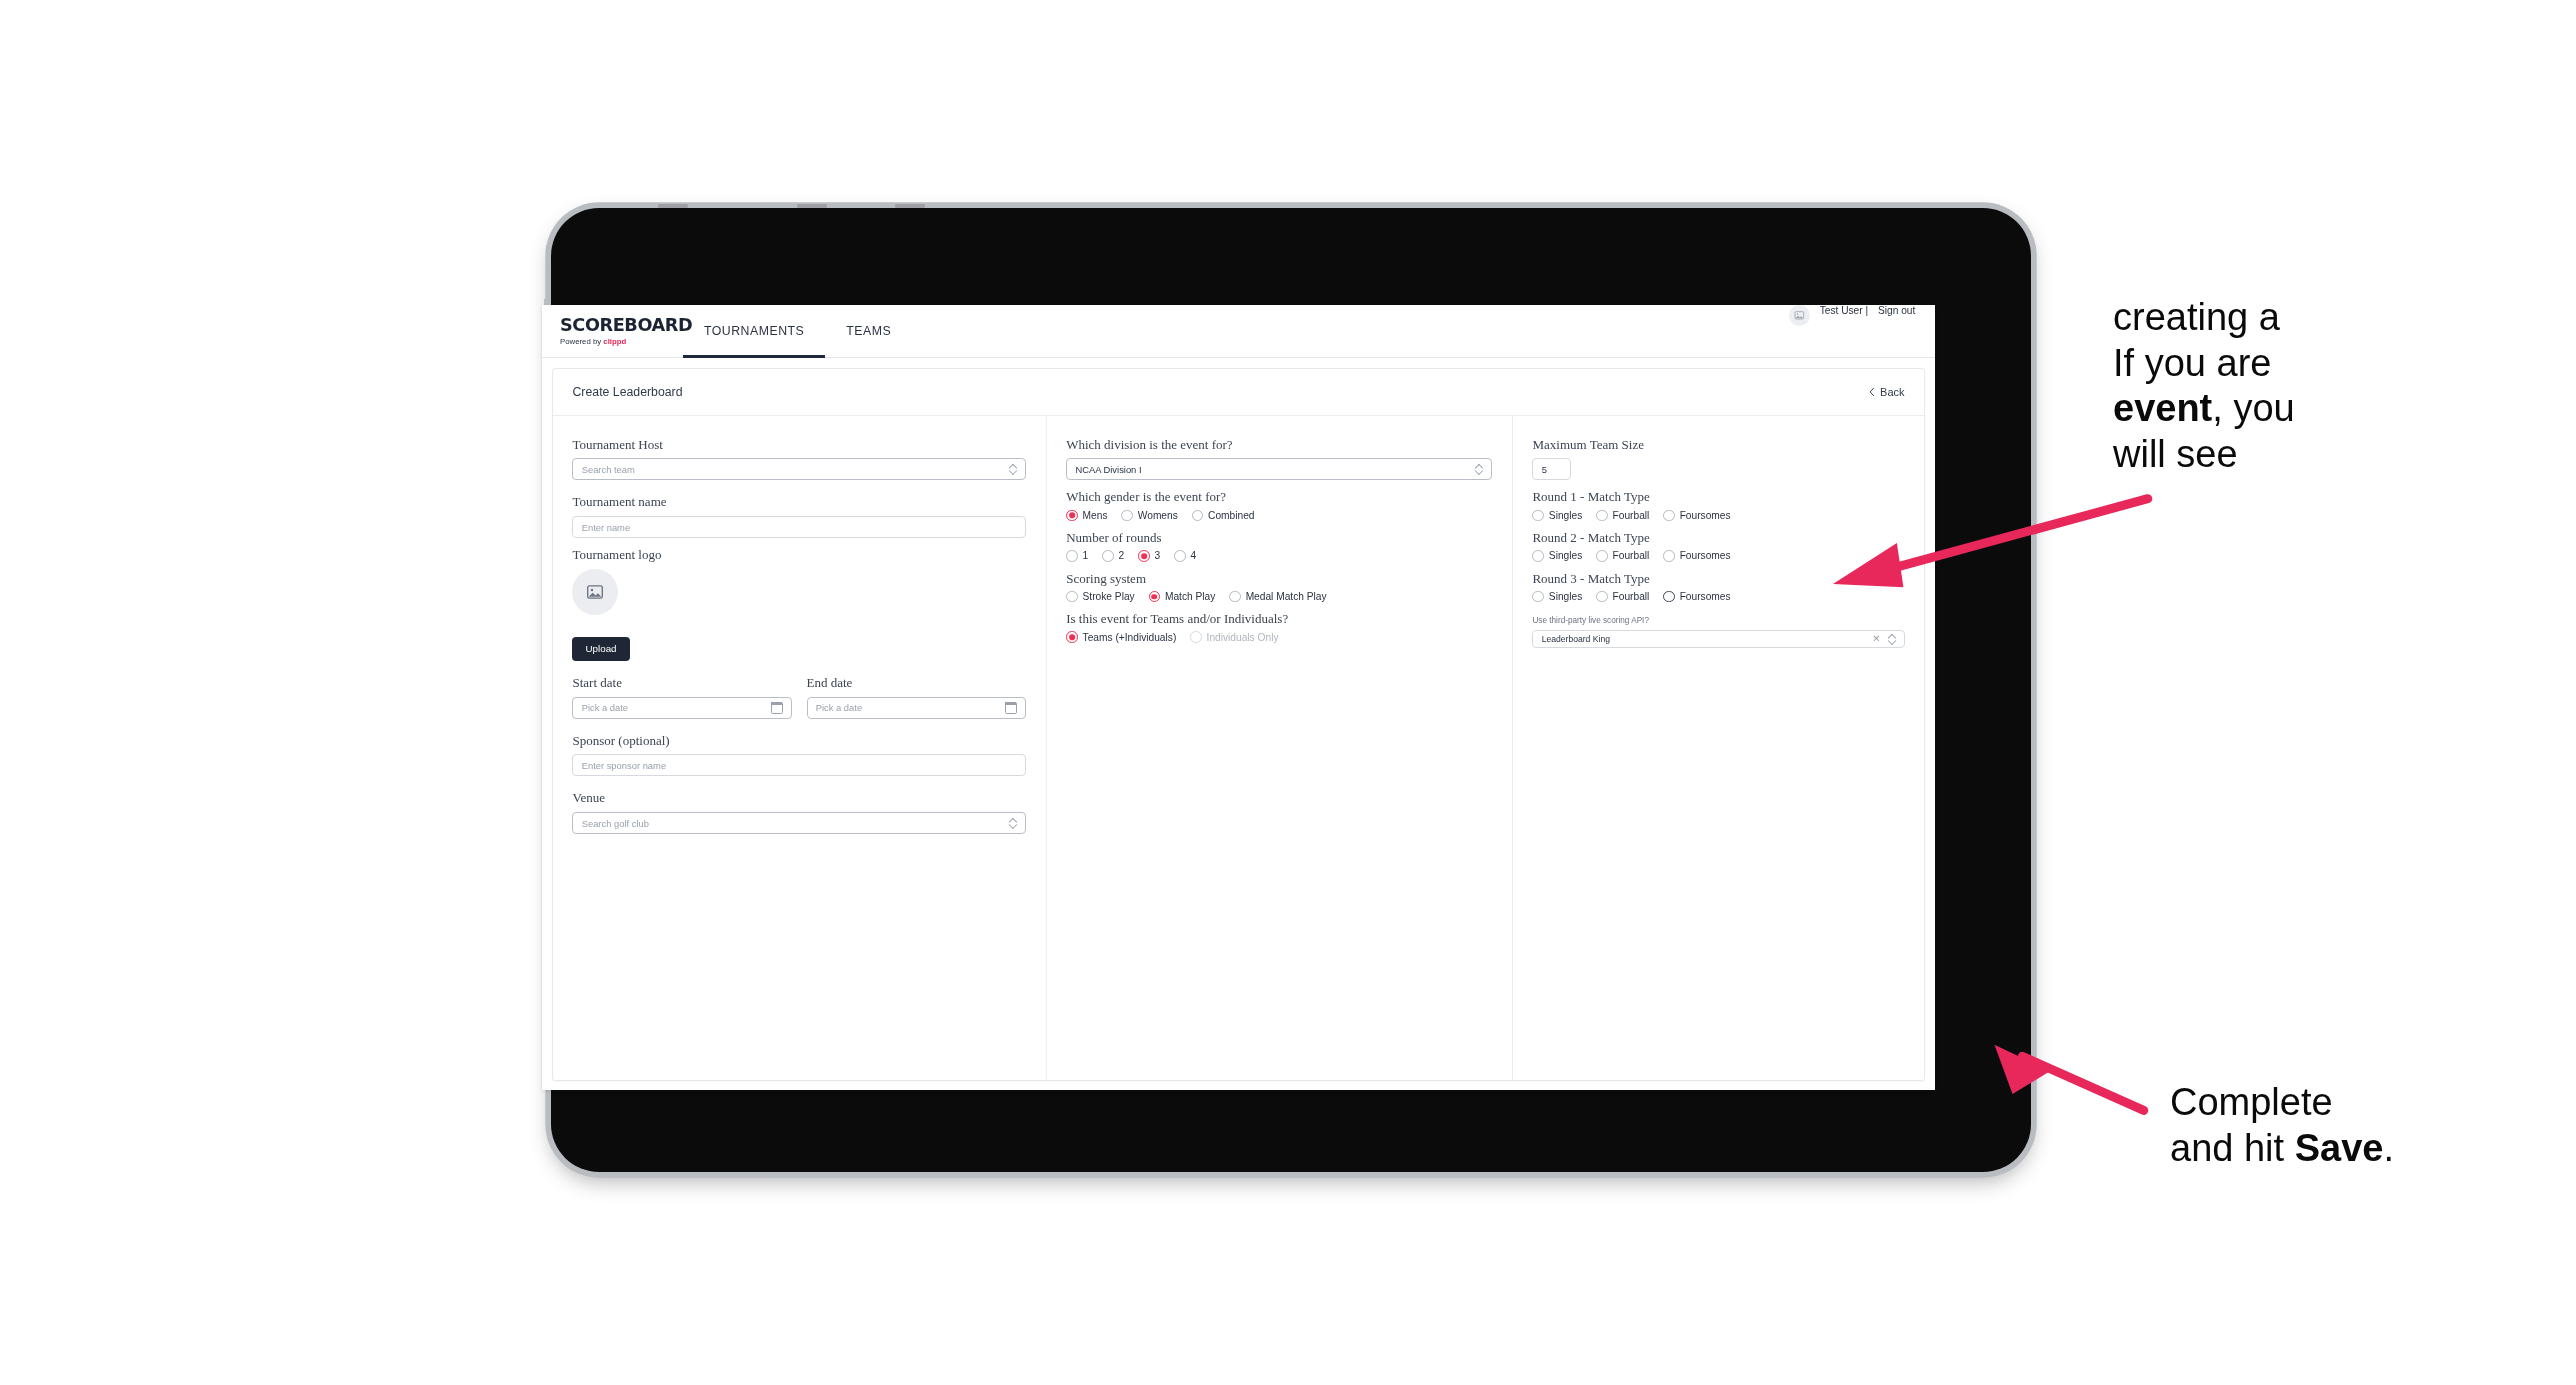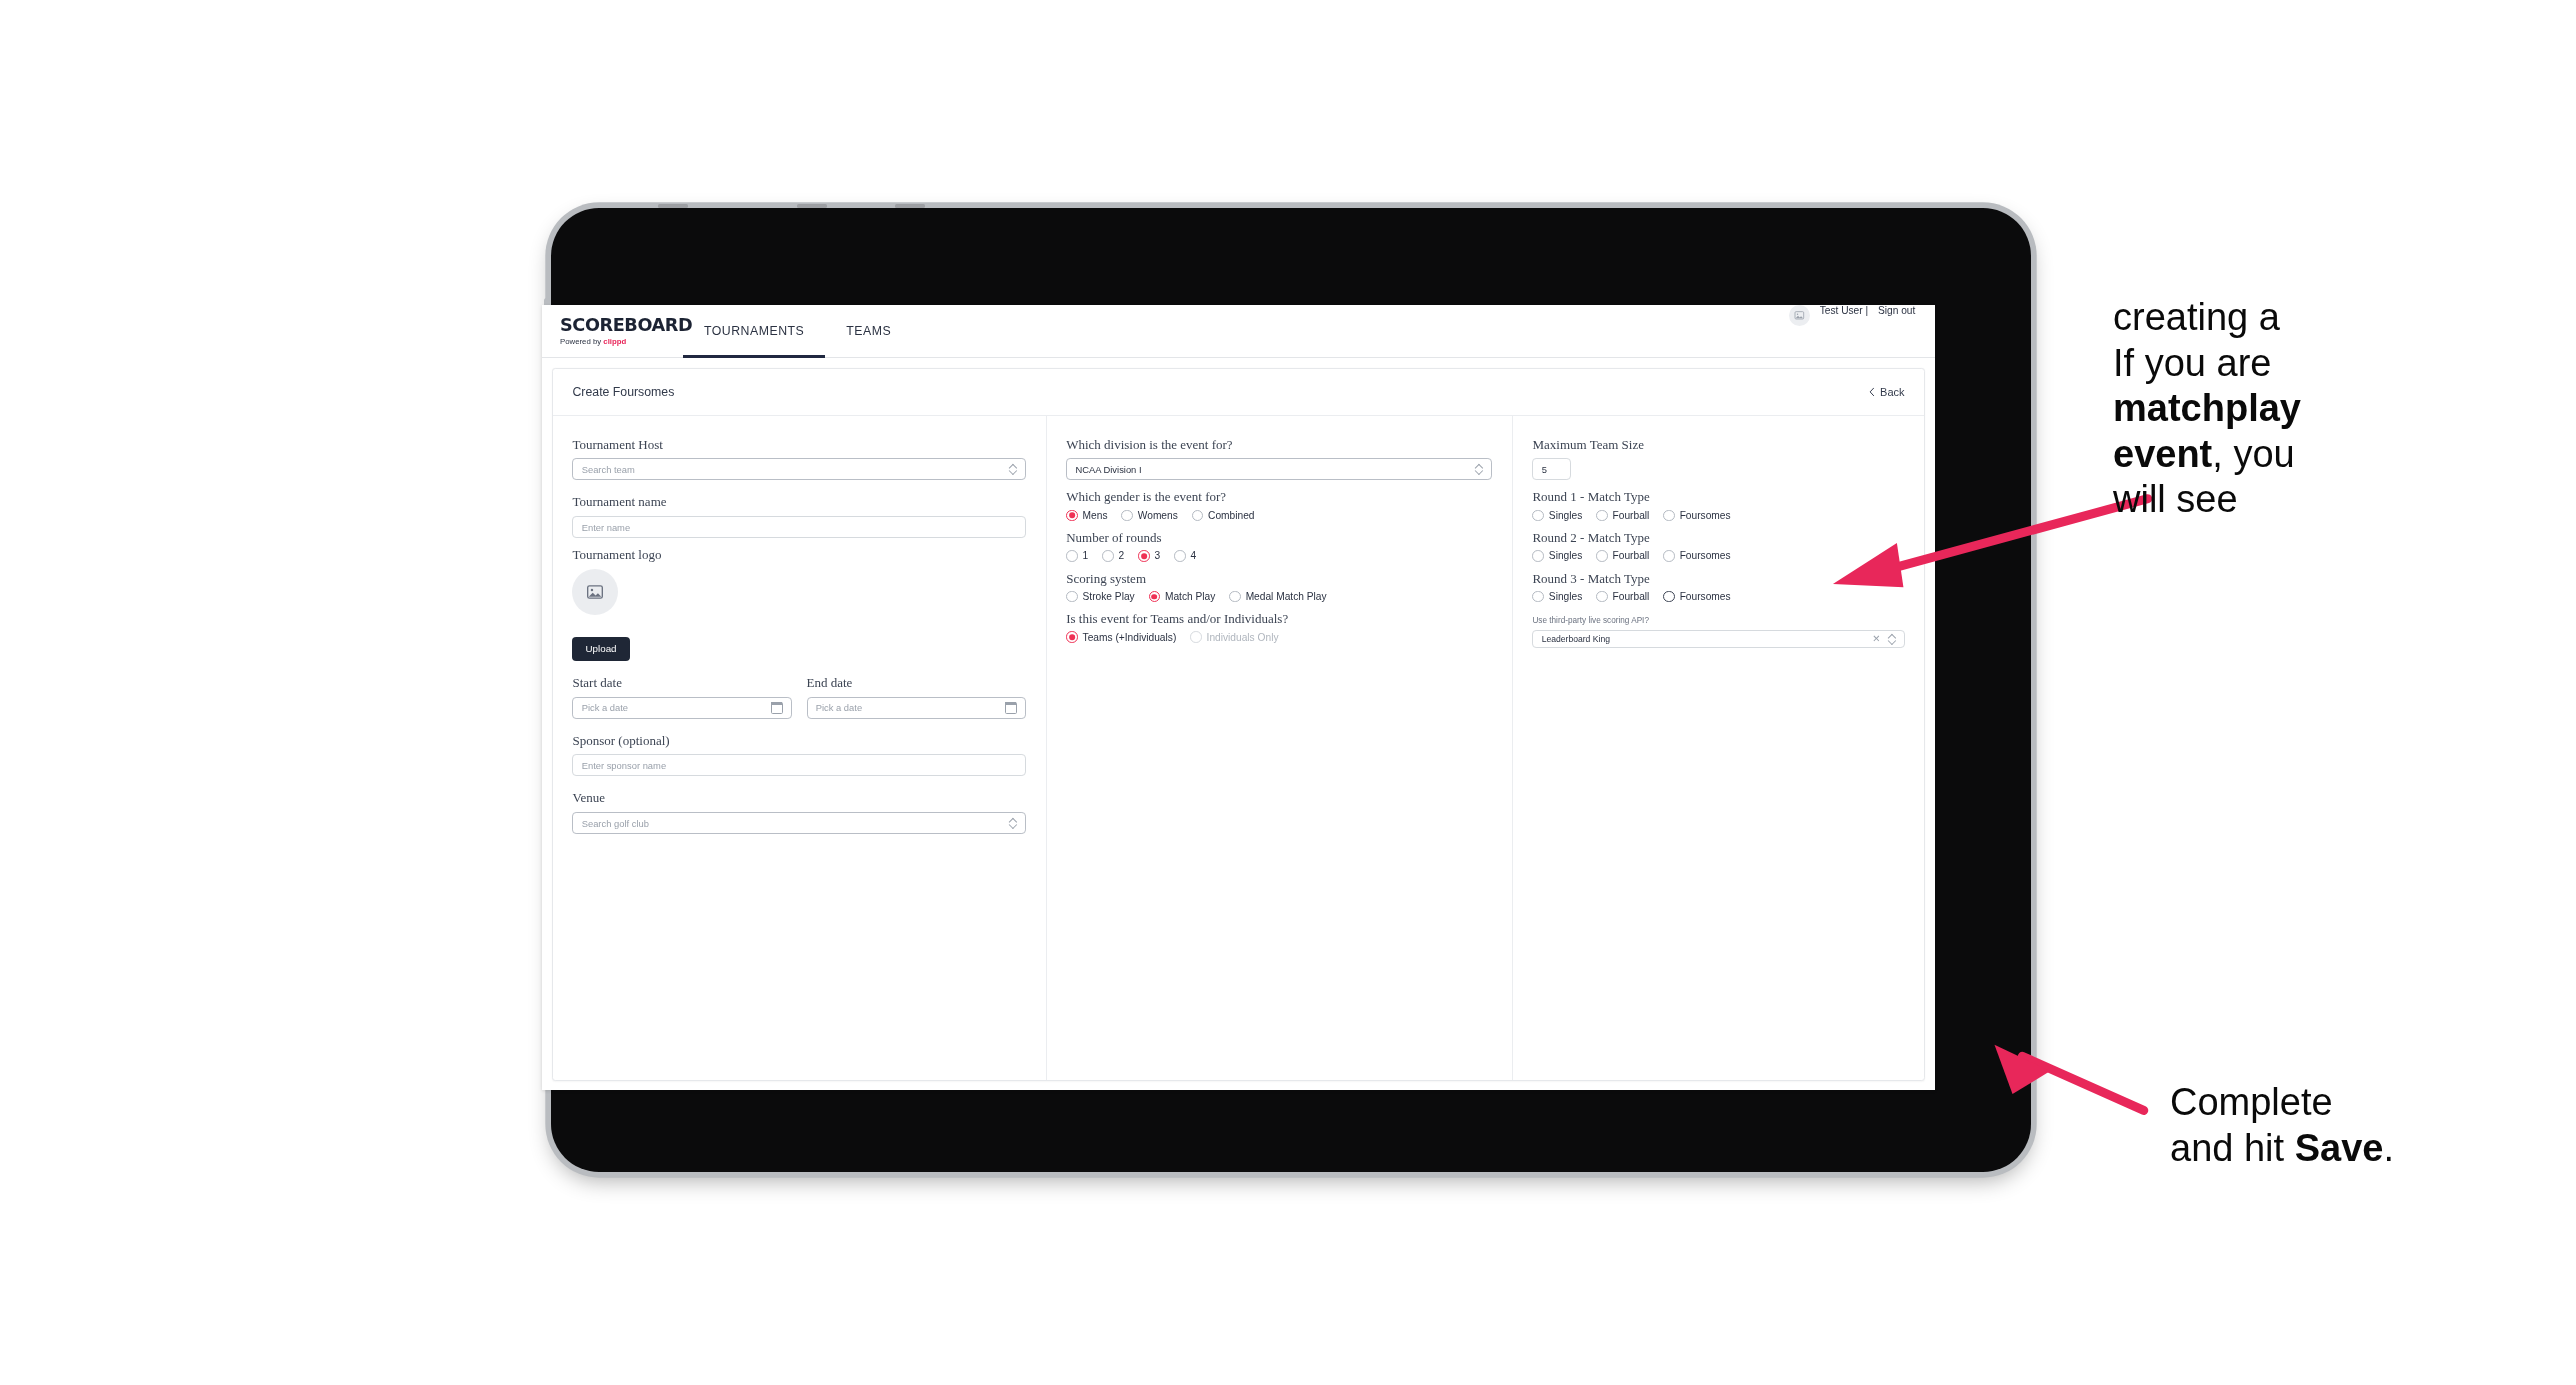--- a/index.html
+++ b/index.html
@@ -163,21 +163,21 @@
           </svg>
         </div>
         <span id="user-name">Test User |</span>
         <span id="signout">Sign out</span>
       </div>
     </div>
 
     <div id="card">
 
       <div id="card-head">
-        <div id="card-title">Create Foursomes</div>
+        <div id="card-title">Create Leaderboard</div>
         <div id="back-link">
           <svg width="5.7" height="9.8" viewBox="0 0 7 12">
             <path d="M6 1L1.4 6 6 11" fill="none" stroke="#323a4b" stroke-width="1.2"></path>
           </svg>
           <span>Back</span>
         </div>
       </div>
 
       <div id="cols">
 
@@ -415,21 +415,20 @@
 </div>
 
 <svg class="arrow" id="arrow1" width="328" height="115" viewBox="0 0 400 140">
   <line x1="390" y1="8" x2="60" y2="98" stroke="#e8275a" stroke-width="11" stroke-linecap="round"></line>
   <path d="M6 112 L84 62 L92 116 Z" fill="#e8275a"></path>
 </svg>
 
 <div class="anno" id="anno1">
   <div>creating a</div>
   <div>If you are</div>
-  <div><b>matchplay</b></div>
   <div><b>event</b><span>, you</span></div>
   <div>will see</div>
 </div>
 
 <svg class="arrow" id="arrow2" width="246" height="107" viewBox="0 0 300 130">
   <line x1="196" y1="82" x2="48" y2="16" stroke="#e8275a" stroke-width="11" stroke-linecap="round"></line>
   <path d="M14 2 L82 34 L36 62 Z" fill="#e8275a"></path>
 </svg>
 
 <div class="anno" id="anno2">

